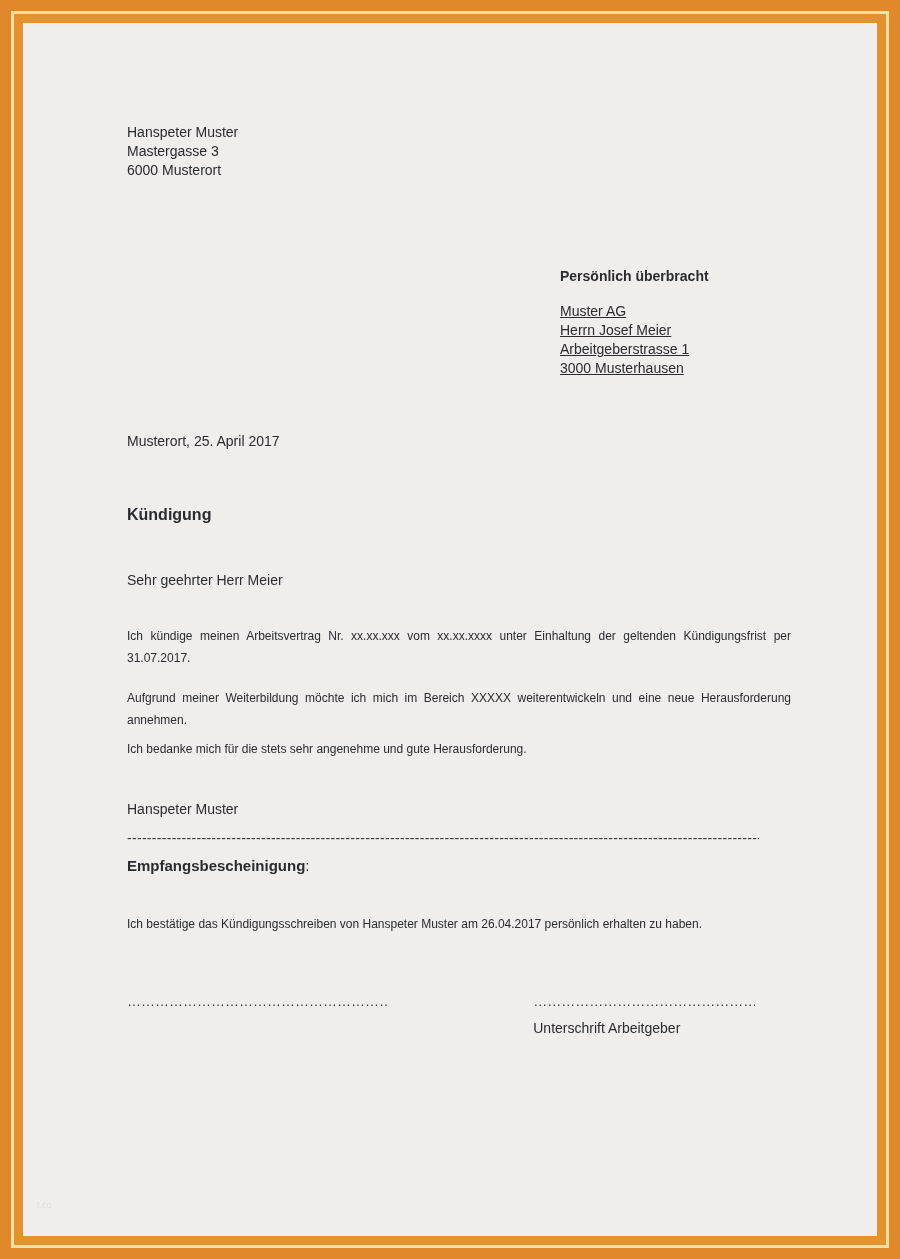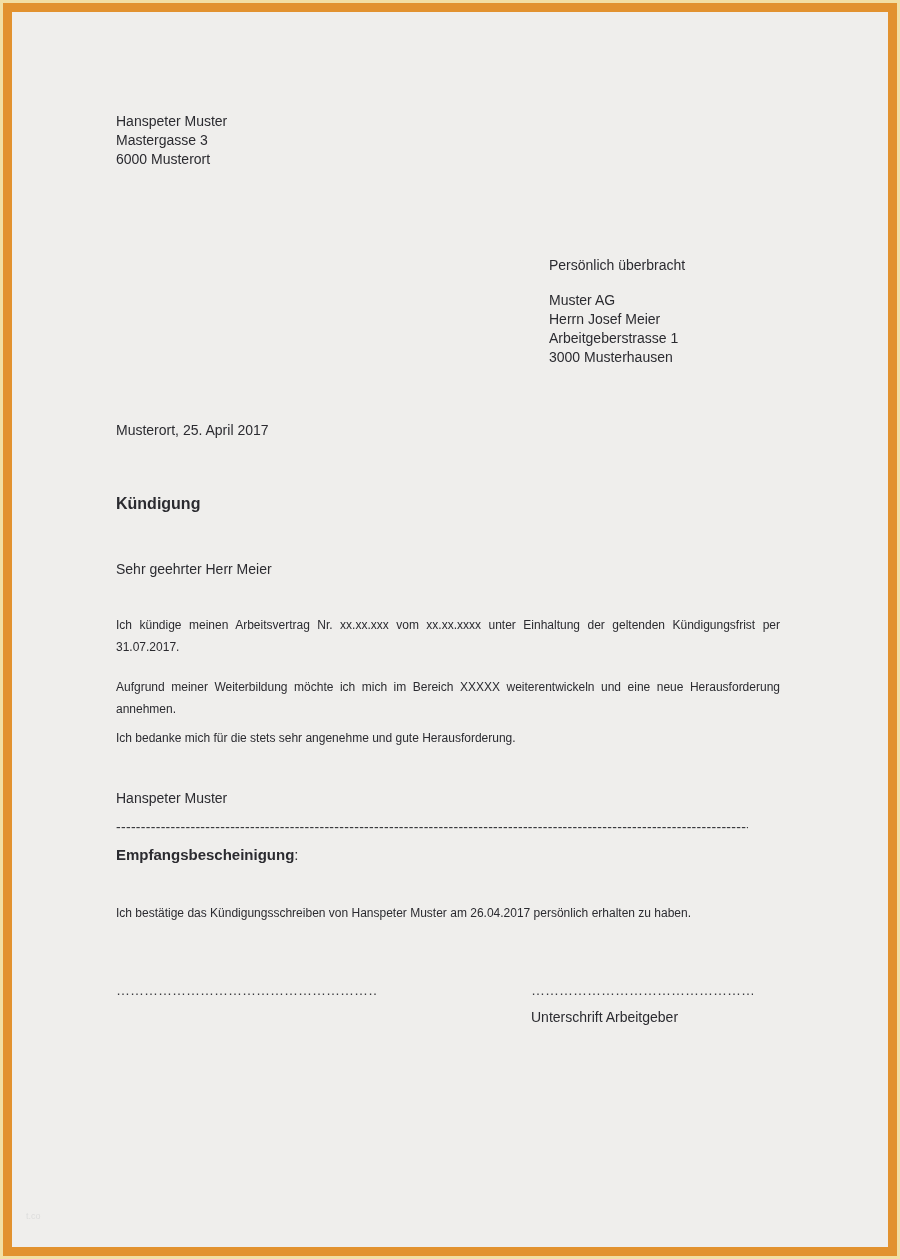--- a/index.html
+++ b/index.html
@@ -4,21 +4,21 @@
 <style>
   * { margin: 0; padding: 0; box-sizing: border-box; }
   html, body { width: 900px; }
   body {
     font-family: "Liberation Sans", "DejaVu Sans", sans-serif;
     background: #ffffff;
   }
   .frame-outer {
     width: 900px; height: 1259px;
     background: #e0882a;
-    padding: 0;
+    padding: 11px;
   }
   .frame-mid {
     width: 100%; height: 100%;
     background: #f2dfa4;
     padding: 3px;
   }
   .frame-inner {
     width: 100%; height: 100%;
     background: #e2922f;
     padding: 9px;
@@ -30,22 +30,22 @@
     color: #2b2b30;
     overflow: hidden;
   }
   .content {
     padding: 100px 100px 0 104px;
     width: 100%;
   }
   .line { font-size: 14px; line-height: 19px; }
   .sender-block { }
   .recipient-wrap { margin-top: 87px; margin-left: 433px; }
-  .delivery-note { font-size: 14px; line-height: 19px; font-weight: normal; }
-  .recipient-block { margin-top: 16px; }
+  .delivery-note { font-size: 14px; line-height: 19px; font-weight: bold; }
+  .recipient-block { margin-top: 16px; text-decoration: underline; }
   .date-line { margin-top: 54px; font-size: 14px; line-height: 19px; }
   .subject { margin-top: 54px; font-size: 16px; line-height: 20px; font-weight: bold; }
   .salutation { margin-top: 46px; font-size: 14px; line-height: 19px; }
   .para { font-size: 12px; line-height: 22px; text-align: justify; width: 664px; }
   .para-1 { margin-top: 35px; }
   .para-2 { margin-top: 18px; }
   .para-3 { margin-top: 7px; text-align: left; }
   .closing { margin-top: 39px; font-size: 14px; line-height: 19px; }
   .signature-name { margin-top: 40px; font-size: 14px; line-height: 19px; }
   .divider {

